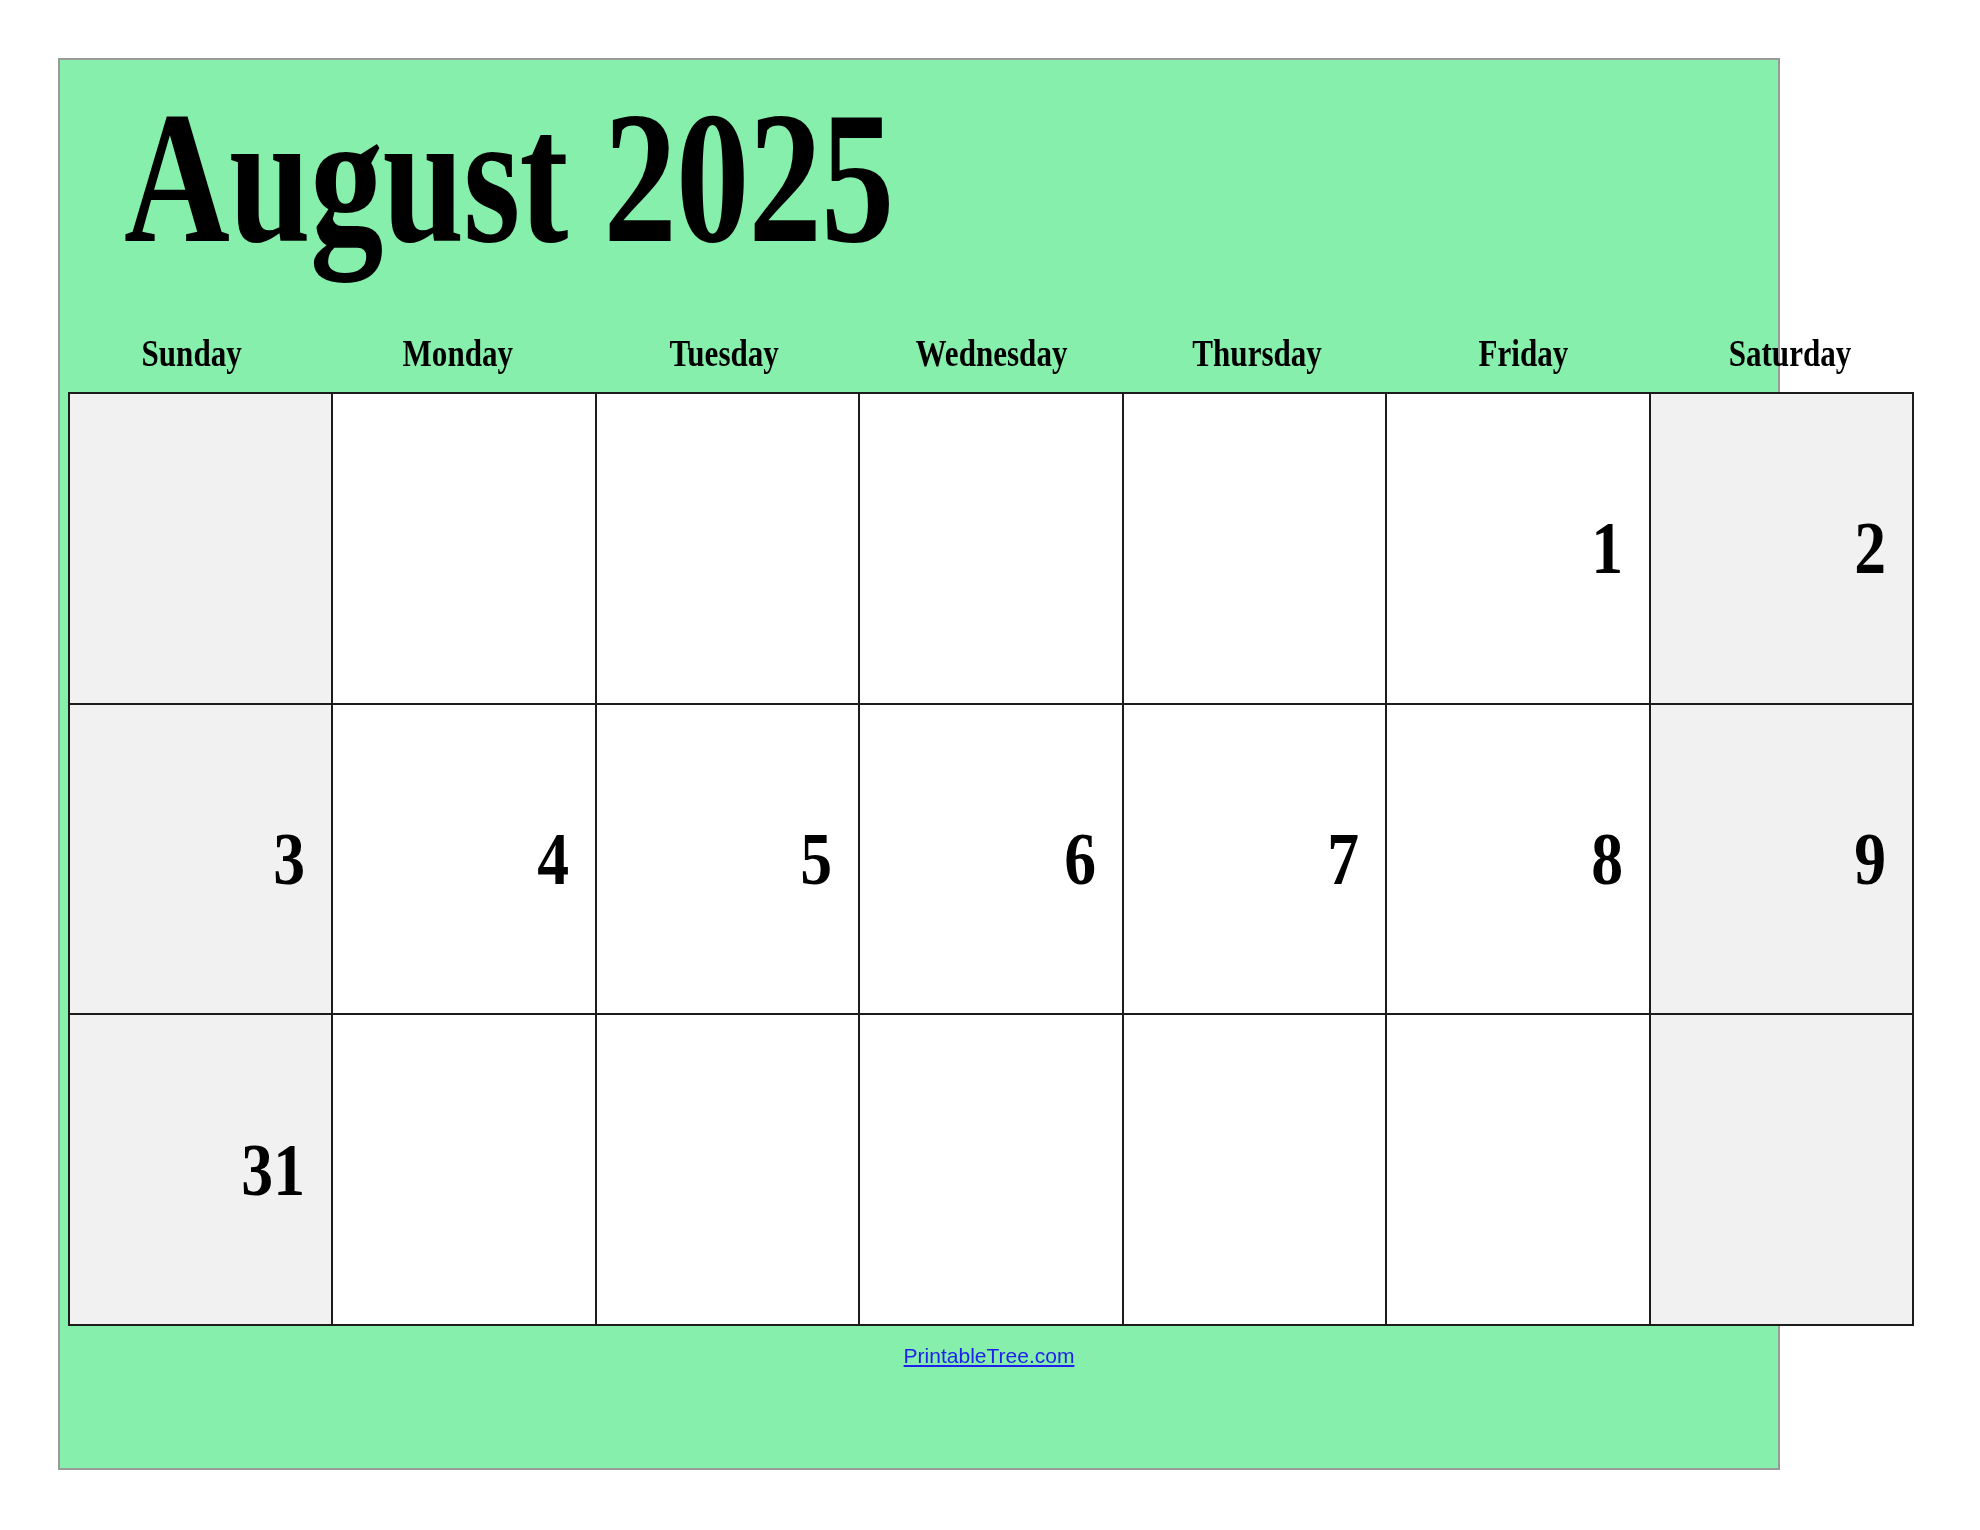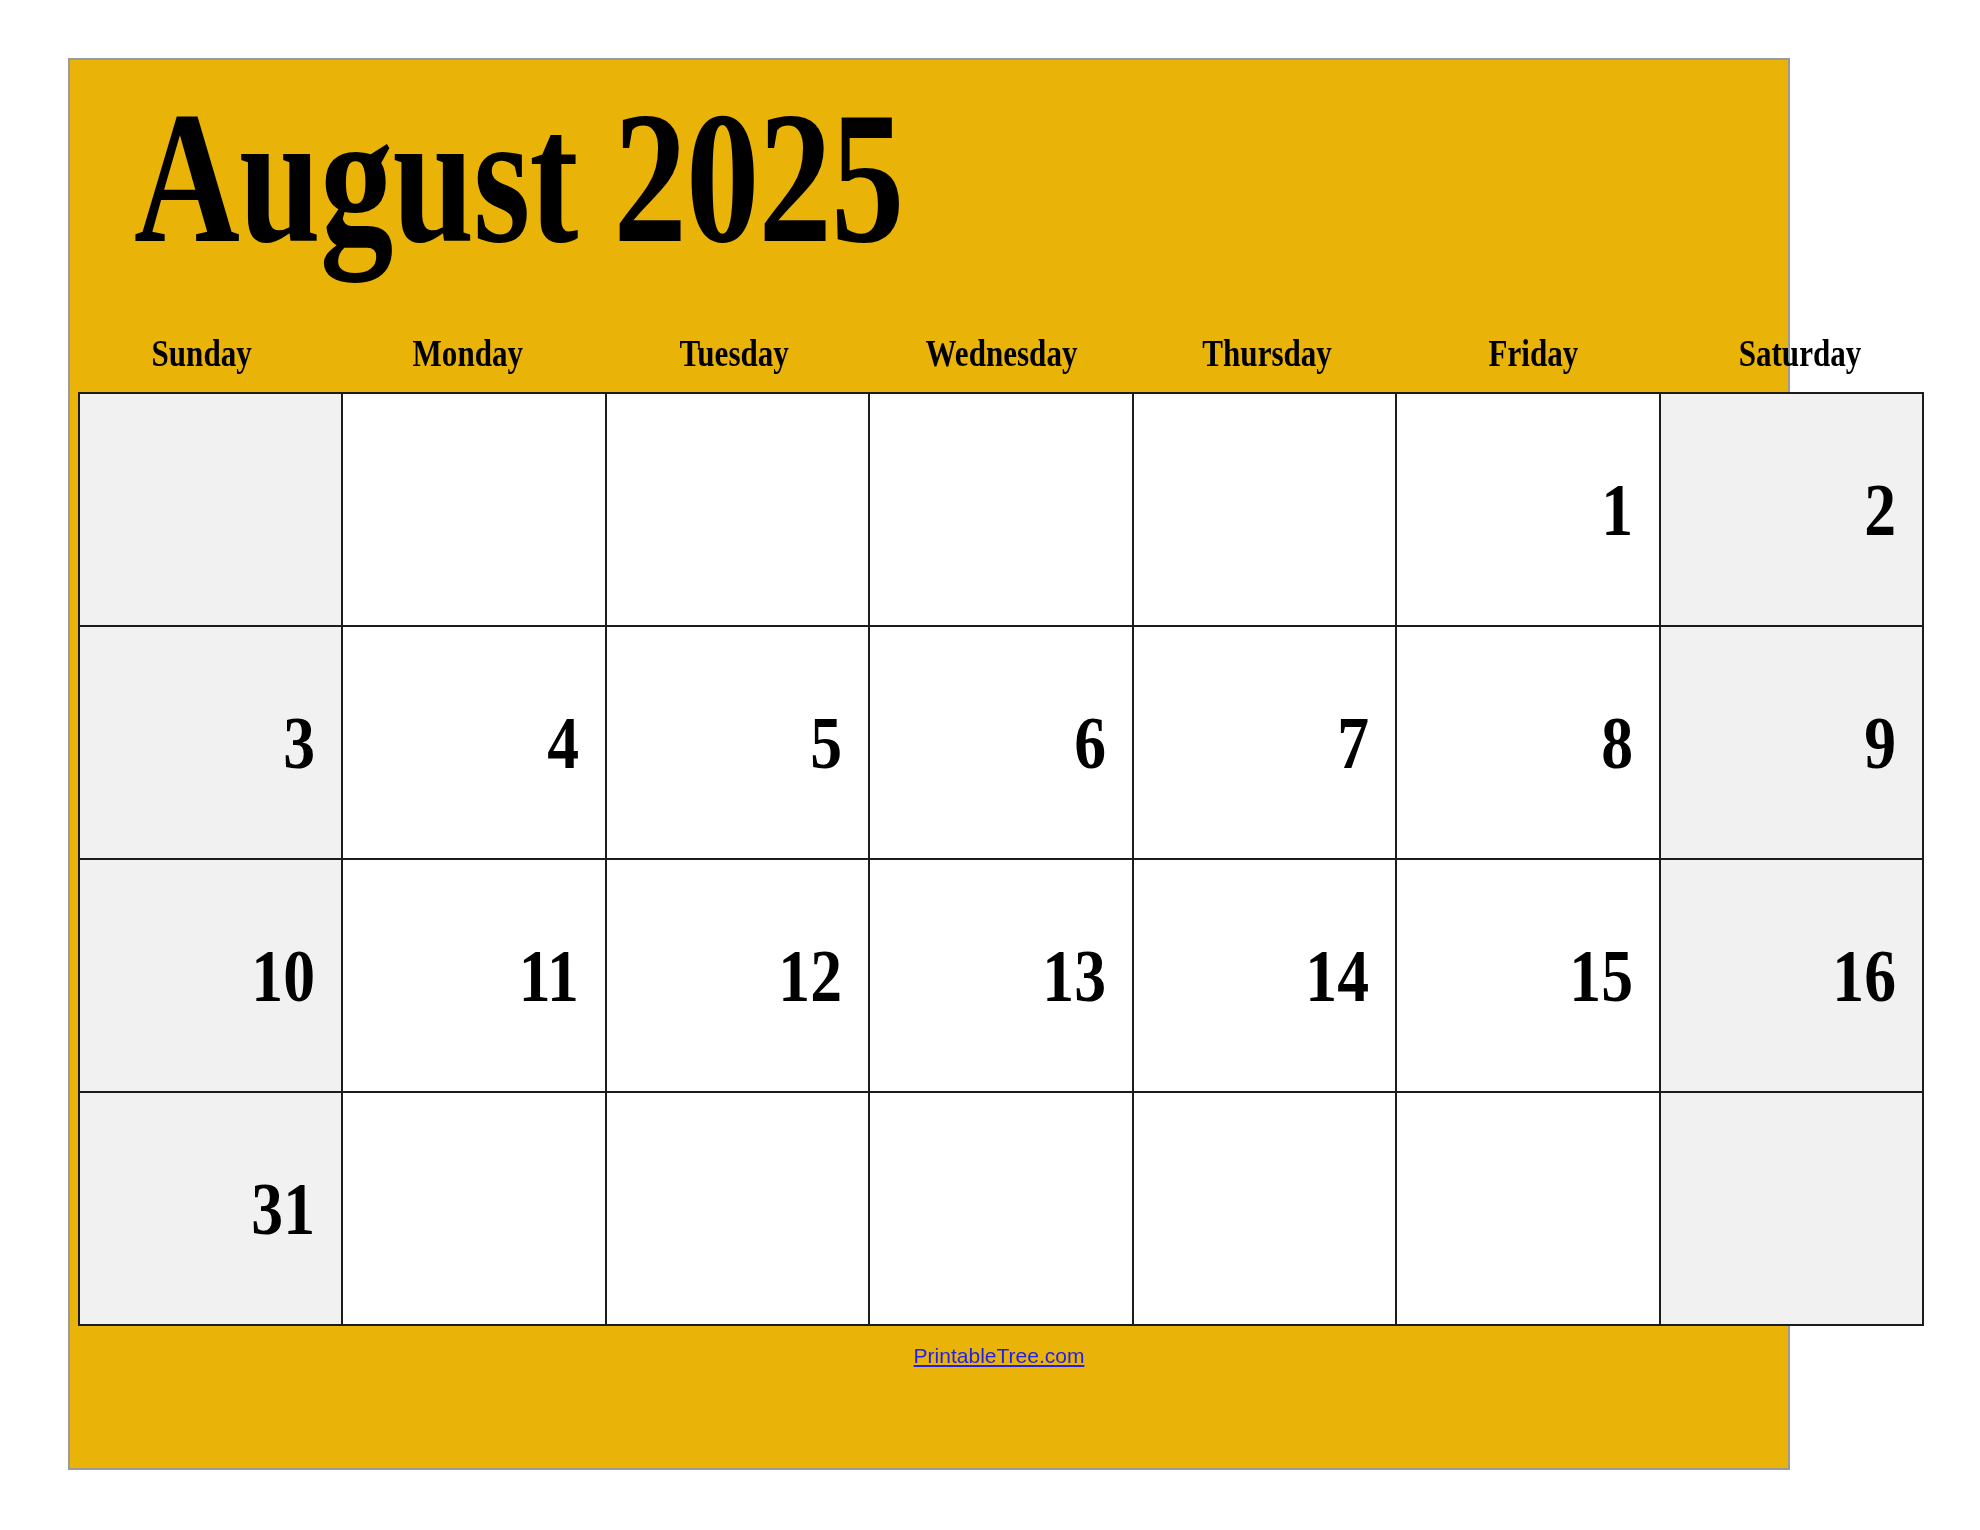--- a/index.html
+++ b/index.html
@@ -9,27 +9,27 @@
   }
   body {
     width: 1980px;
     height: 1530px;
     font-family: "Liberation Serif", serif;
     overflow: hidden;
   }
 
   .page {
     position: absolute;
-    left: 68px;
+    left: 58px;
     top: 58px;
     width: 1722px;
     height: 1412px;
     border: 2px solid #9a9a9a;
     box-sizing: border-box;
-    background: #eab308;
+    background: #86efac;
   }
 
   .title {
     position: absolute;
     left: 64px;
     top: 18px;
     width: 1740px;
     height: 200px;
     line-height: 200px;
     font-family: "Liberation Serif", "DejaVu Serif", serif;
@@ -143,29 +143,20 @@
       <tr>
         <td class="weekend"><span class="daynum">3</span></td>
         <td><span class="daynum">4</span></td>
         <td><span class="daynum">5</span></td>
         <td><span class="daynum">6</span></td>
         <td><span class="daynum">7</span></td>
         <td><span class="daynum">8</span></td>
         <td class="weekend"><span class="daynum">9</span></td>
       </tr>
       <tr>
-        <td class="weekend"><span class="daynum">10</span></td>
-        <td><span class="daynum">11</span></td>
-        <td><span class="daynum">12</span></td>
-        <td><span class="daynum">13</span></td>
-        <td><span class="daynum">14</span></td>
-        <td><span class="daynum">15</span></td>
-        <td class="weekend"><span class="daynum">16</span></td>
-      </tr>
-      <tr>
         <td class="weekend"><span class="daynum">31</span></td>
         <td><span class="daynum"></span></td>
         <td><span class="daynum"></span></td>
         <td><span class="daynum"></span></td>
         <td><span class="daynum"></span></td>
         <td><span class="daynum"></span></td>
         <td class="weekend"><span class="daynum"></span></td>
       </tr>
     </tbody>
   </table>

